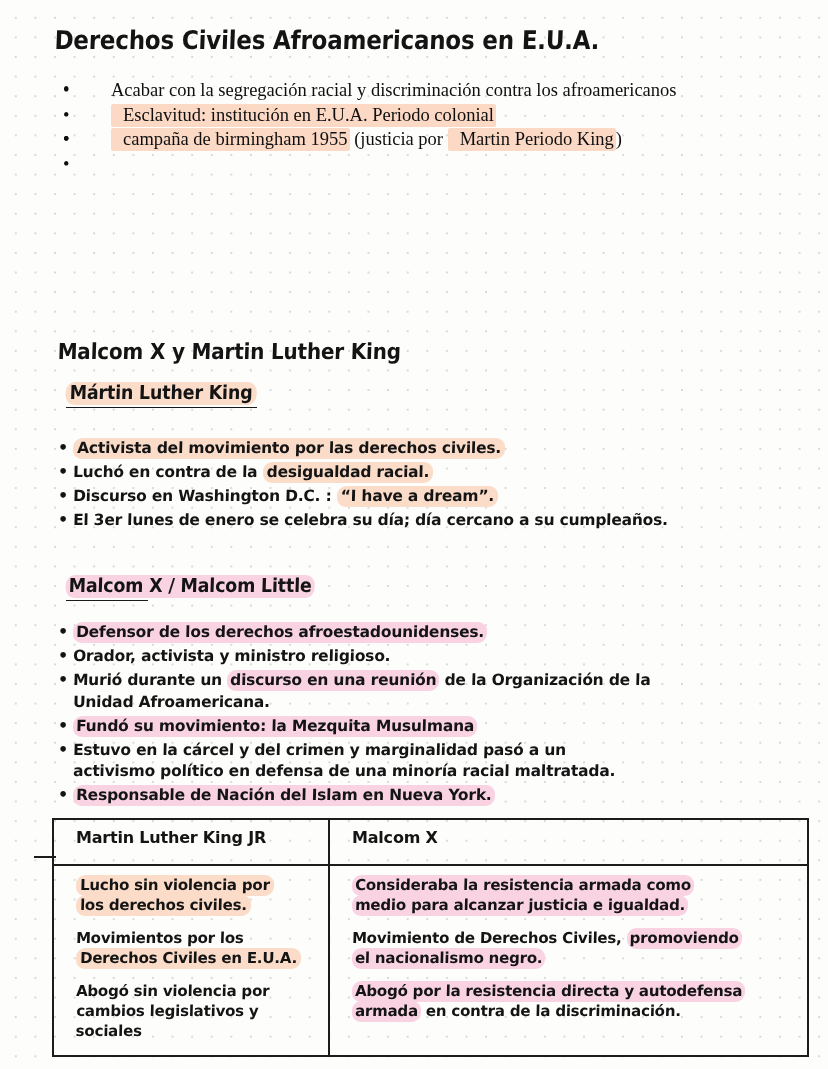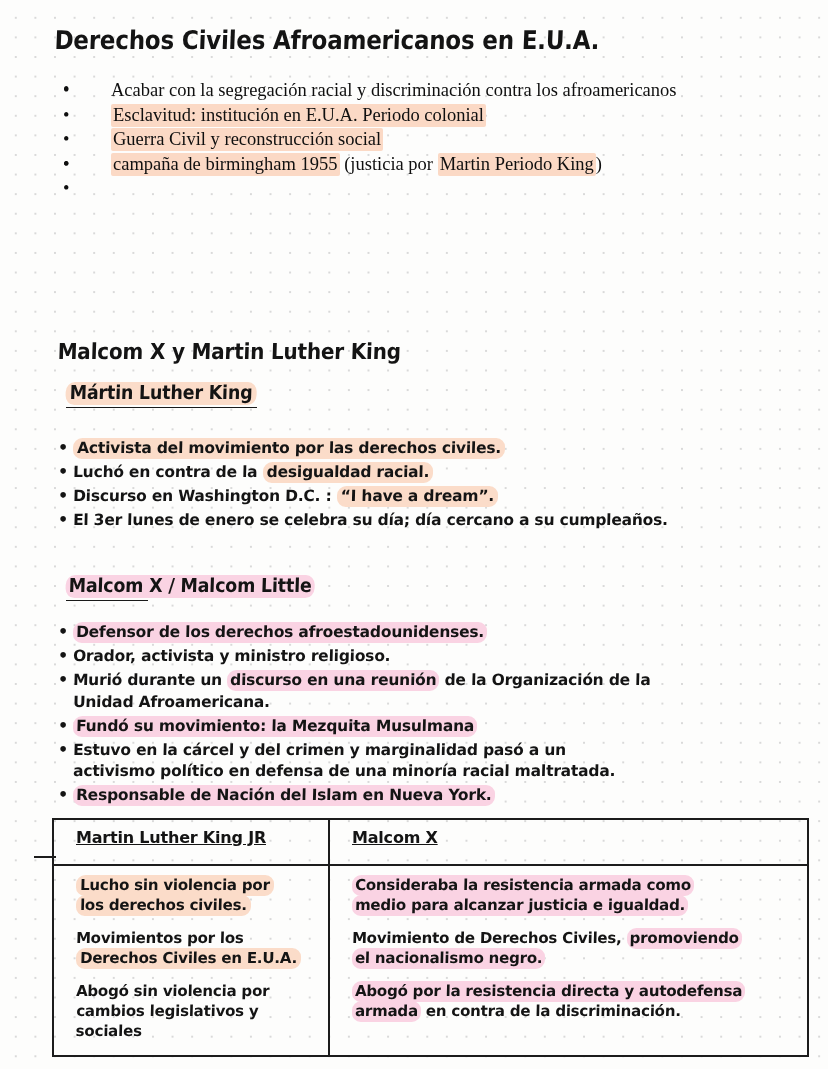--- a/index.html
+++ b/index.html
@@ -77,21 +77,21 @@
     left: 5px;
     top: 0;
     font-size: 18.5px;
     line-height: 23.5px;
     color: #0f0f0f;
   }
   .hl-peach {
     background-color: #fbd9c5;
     box-decoration-break: clone;
     -webkit-box-decoration-break: clone;
-    padding: 1px 2px 2px 2px;
+    padding: 1px 2px 2px 12px;
     border-radius: 2px;
   }
   .hl-pink {
     background-color: #fad3e3;
     box-decoration-break: clone;
     -webkit-box-decoration-break: clone;
     padding: 1px 3px 2px 3px;
     border-radius: 9px;
   }
   .hl-peach-hand {
@@ -176,21 +176,20 @@
     border: 2px solid #1c1c1c;
     vertical-align: top;
     padding: 0;
   }
   #compare-table .col-left { width: 276px; }
   #compare-table .col-right { width: 479px; }
   .th-cell {
     height: 36px;
     padding: 8px 0 0 22px !important;
     font-size: 16px;
-    text-decoration: underline;
   }
   .td-cell {
     padding: 10px 8px 12px 22px !important;
   }
   .cell-block {
     margin-bottom: 14px;
     font-size: 15px;
     line-height: 19.5px;
   }
   .cell-block:last-child { margin-bottom: 2px; }
@@ -209,21 +208,21 @@
 <div id="dot-grid"></div>
 
 <div id="page">
 
   <div class="hand doc-title">Derechos Civiles Afroamericanos en E.U.A.</div>
 
   <ul class="typed-list" id="typed-list">
       <li><span class="dot">•</span></li>
       <li><span class="dot">•</span><span><span>Acabar con la segregación racial y discriminación contra los afroamericanos</span></span></li>
       <li><span class="dot">•</span><span><span class="hl-peach">Esclavitud: institución en E.U.A. Periodo colonial</span></span></li>
-      <li><span class="dot">•</span><span><span class="hl-peach">Guerra Civil y reconstrucción social</span></span></li>
+      <li><span class="dot">•</span></li>
       <li><span class="dot">•</span></li>
       <li><span class="dot">•</span><span><span class="hl-peach">campaña de birmingham 1955</span><span> (justicia por </span><span class="hl-peach">Martin Periodo King</span><span>)</span></span></li>
       <li><span class="dot">•</span></li>
     </ul>
 
   <div class="hand section-head" id="head-malcolm-mlk">Malcom X y Martin Luther King</div>
 
   <div class="subhead-wrap" id="sub-mlk">
     <span class="hand subhead-text hl-peach-hand">Mártin Luther King</span>
     <span class="underline-rule"></span>

